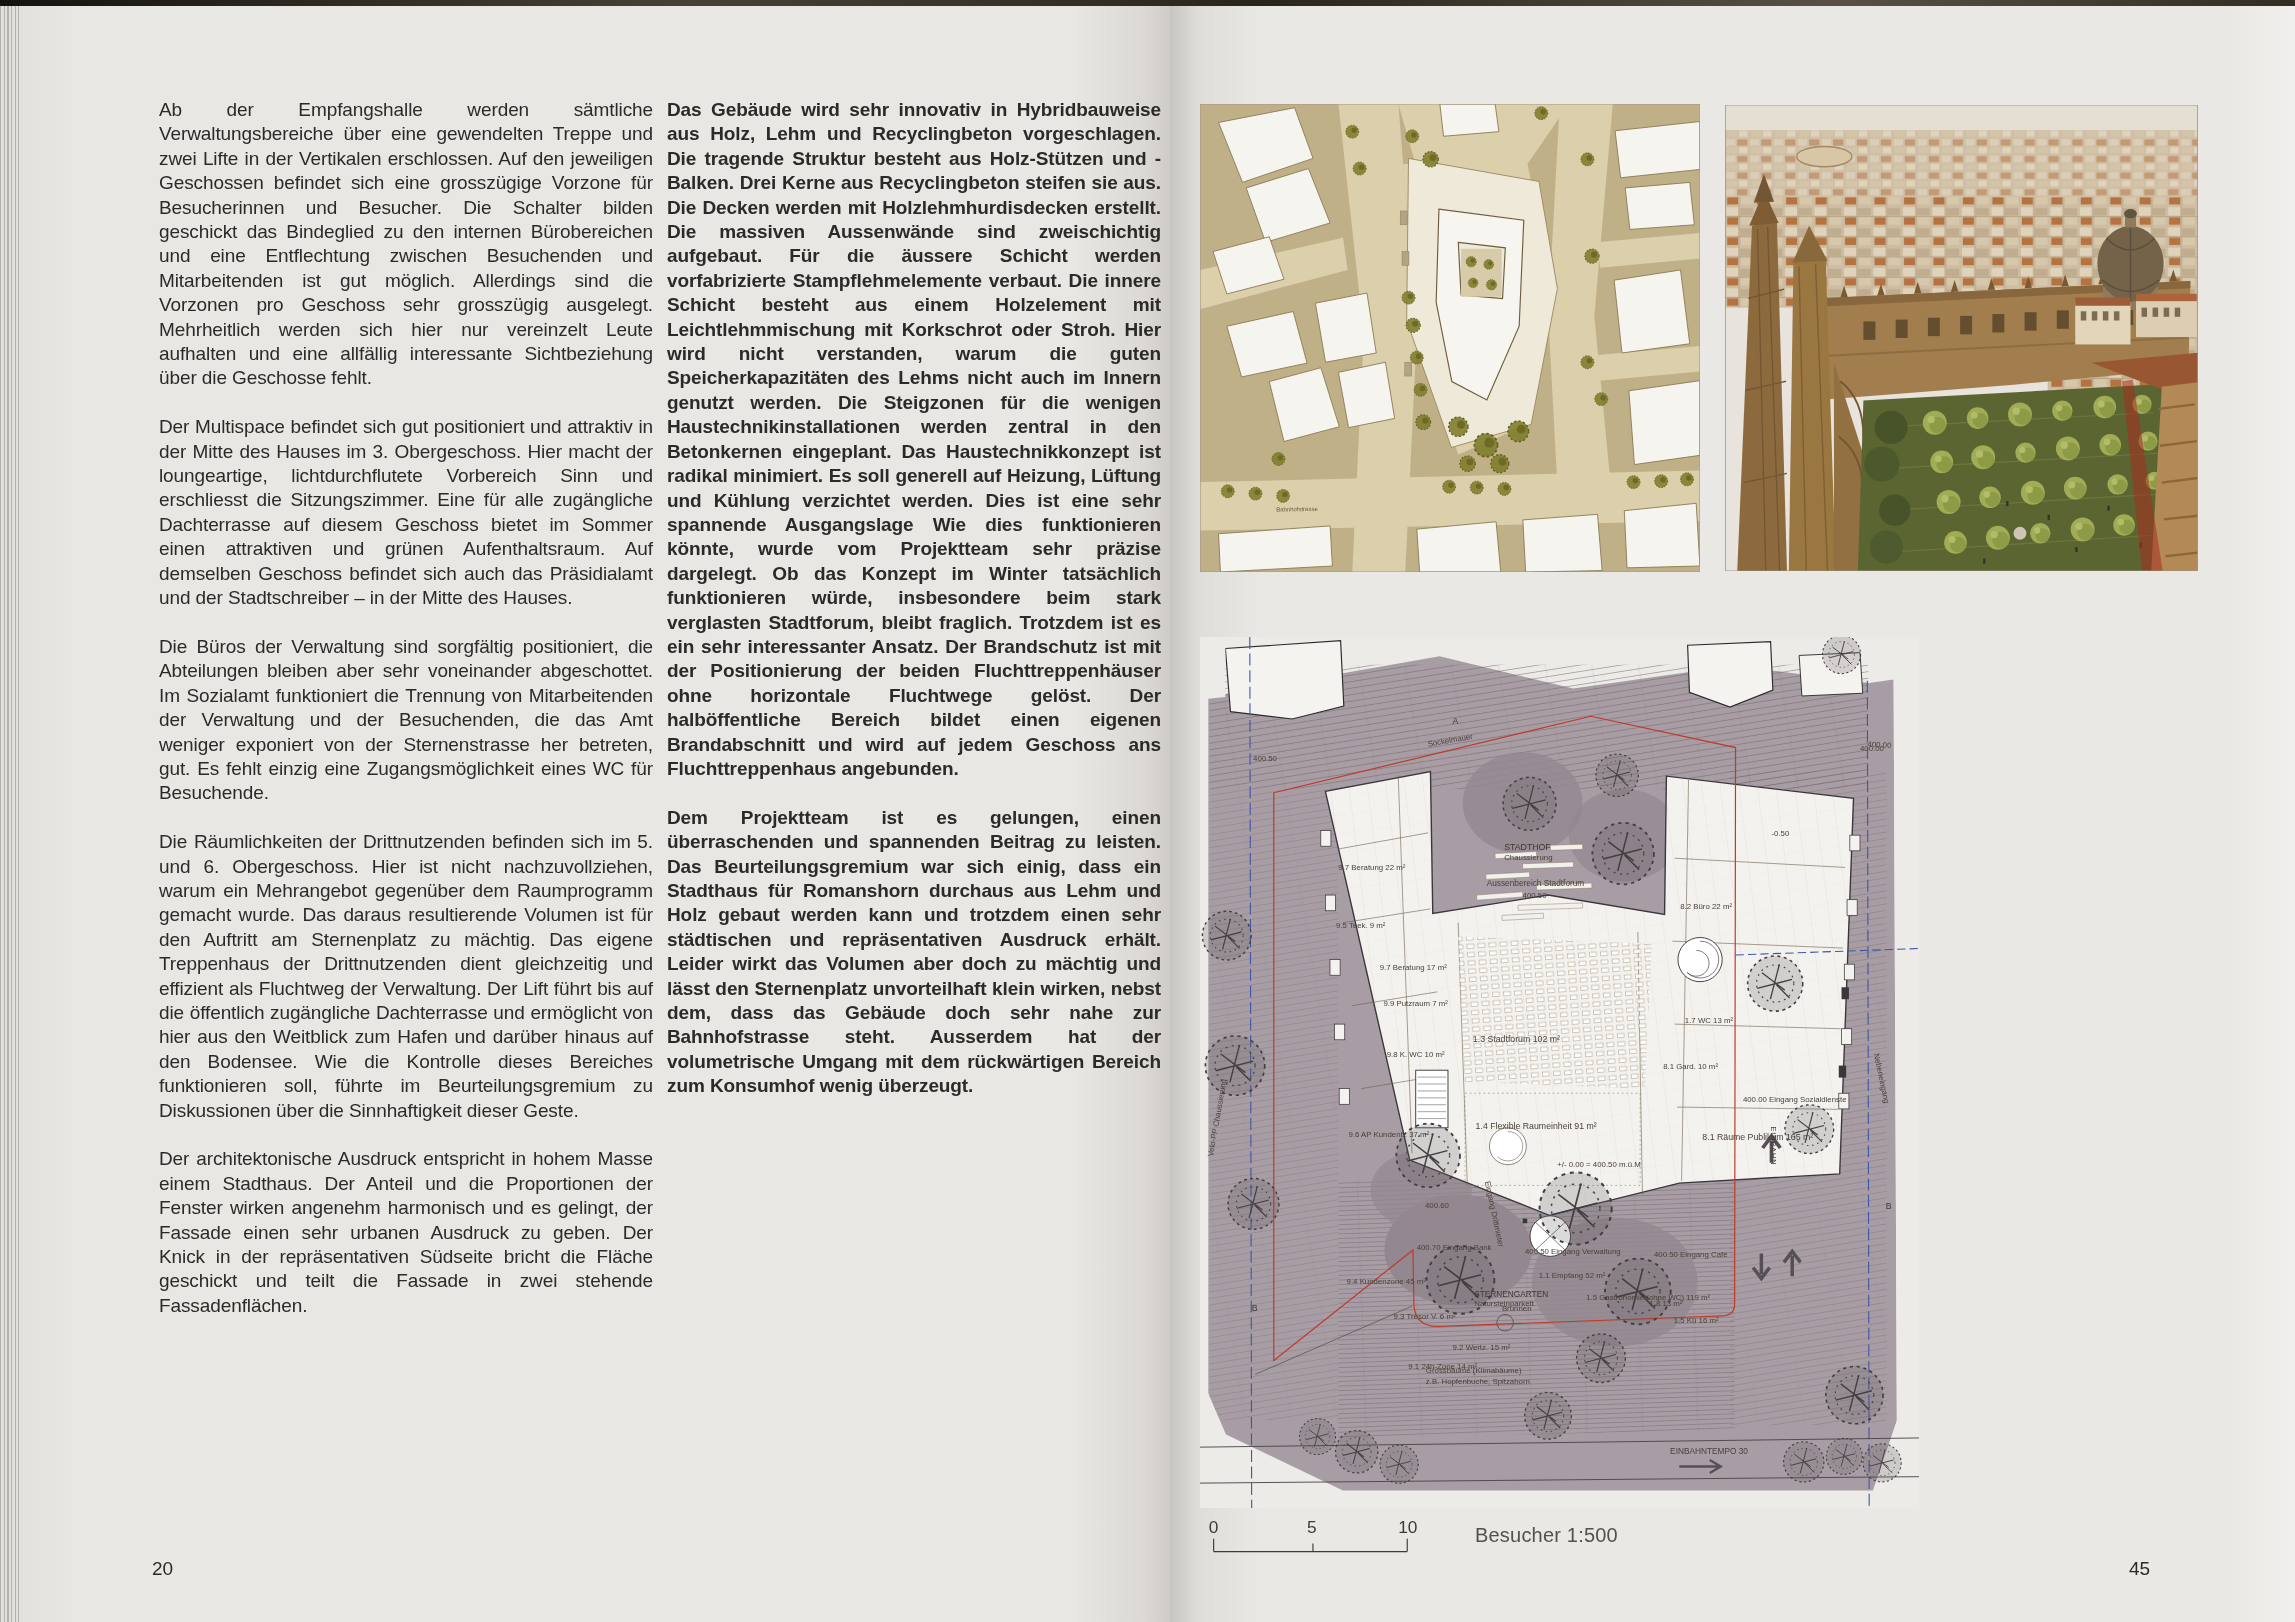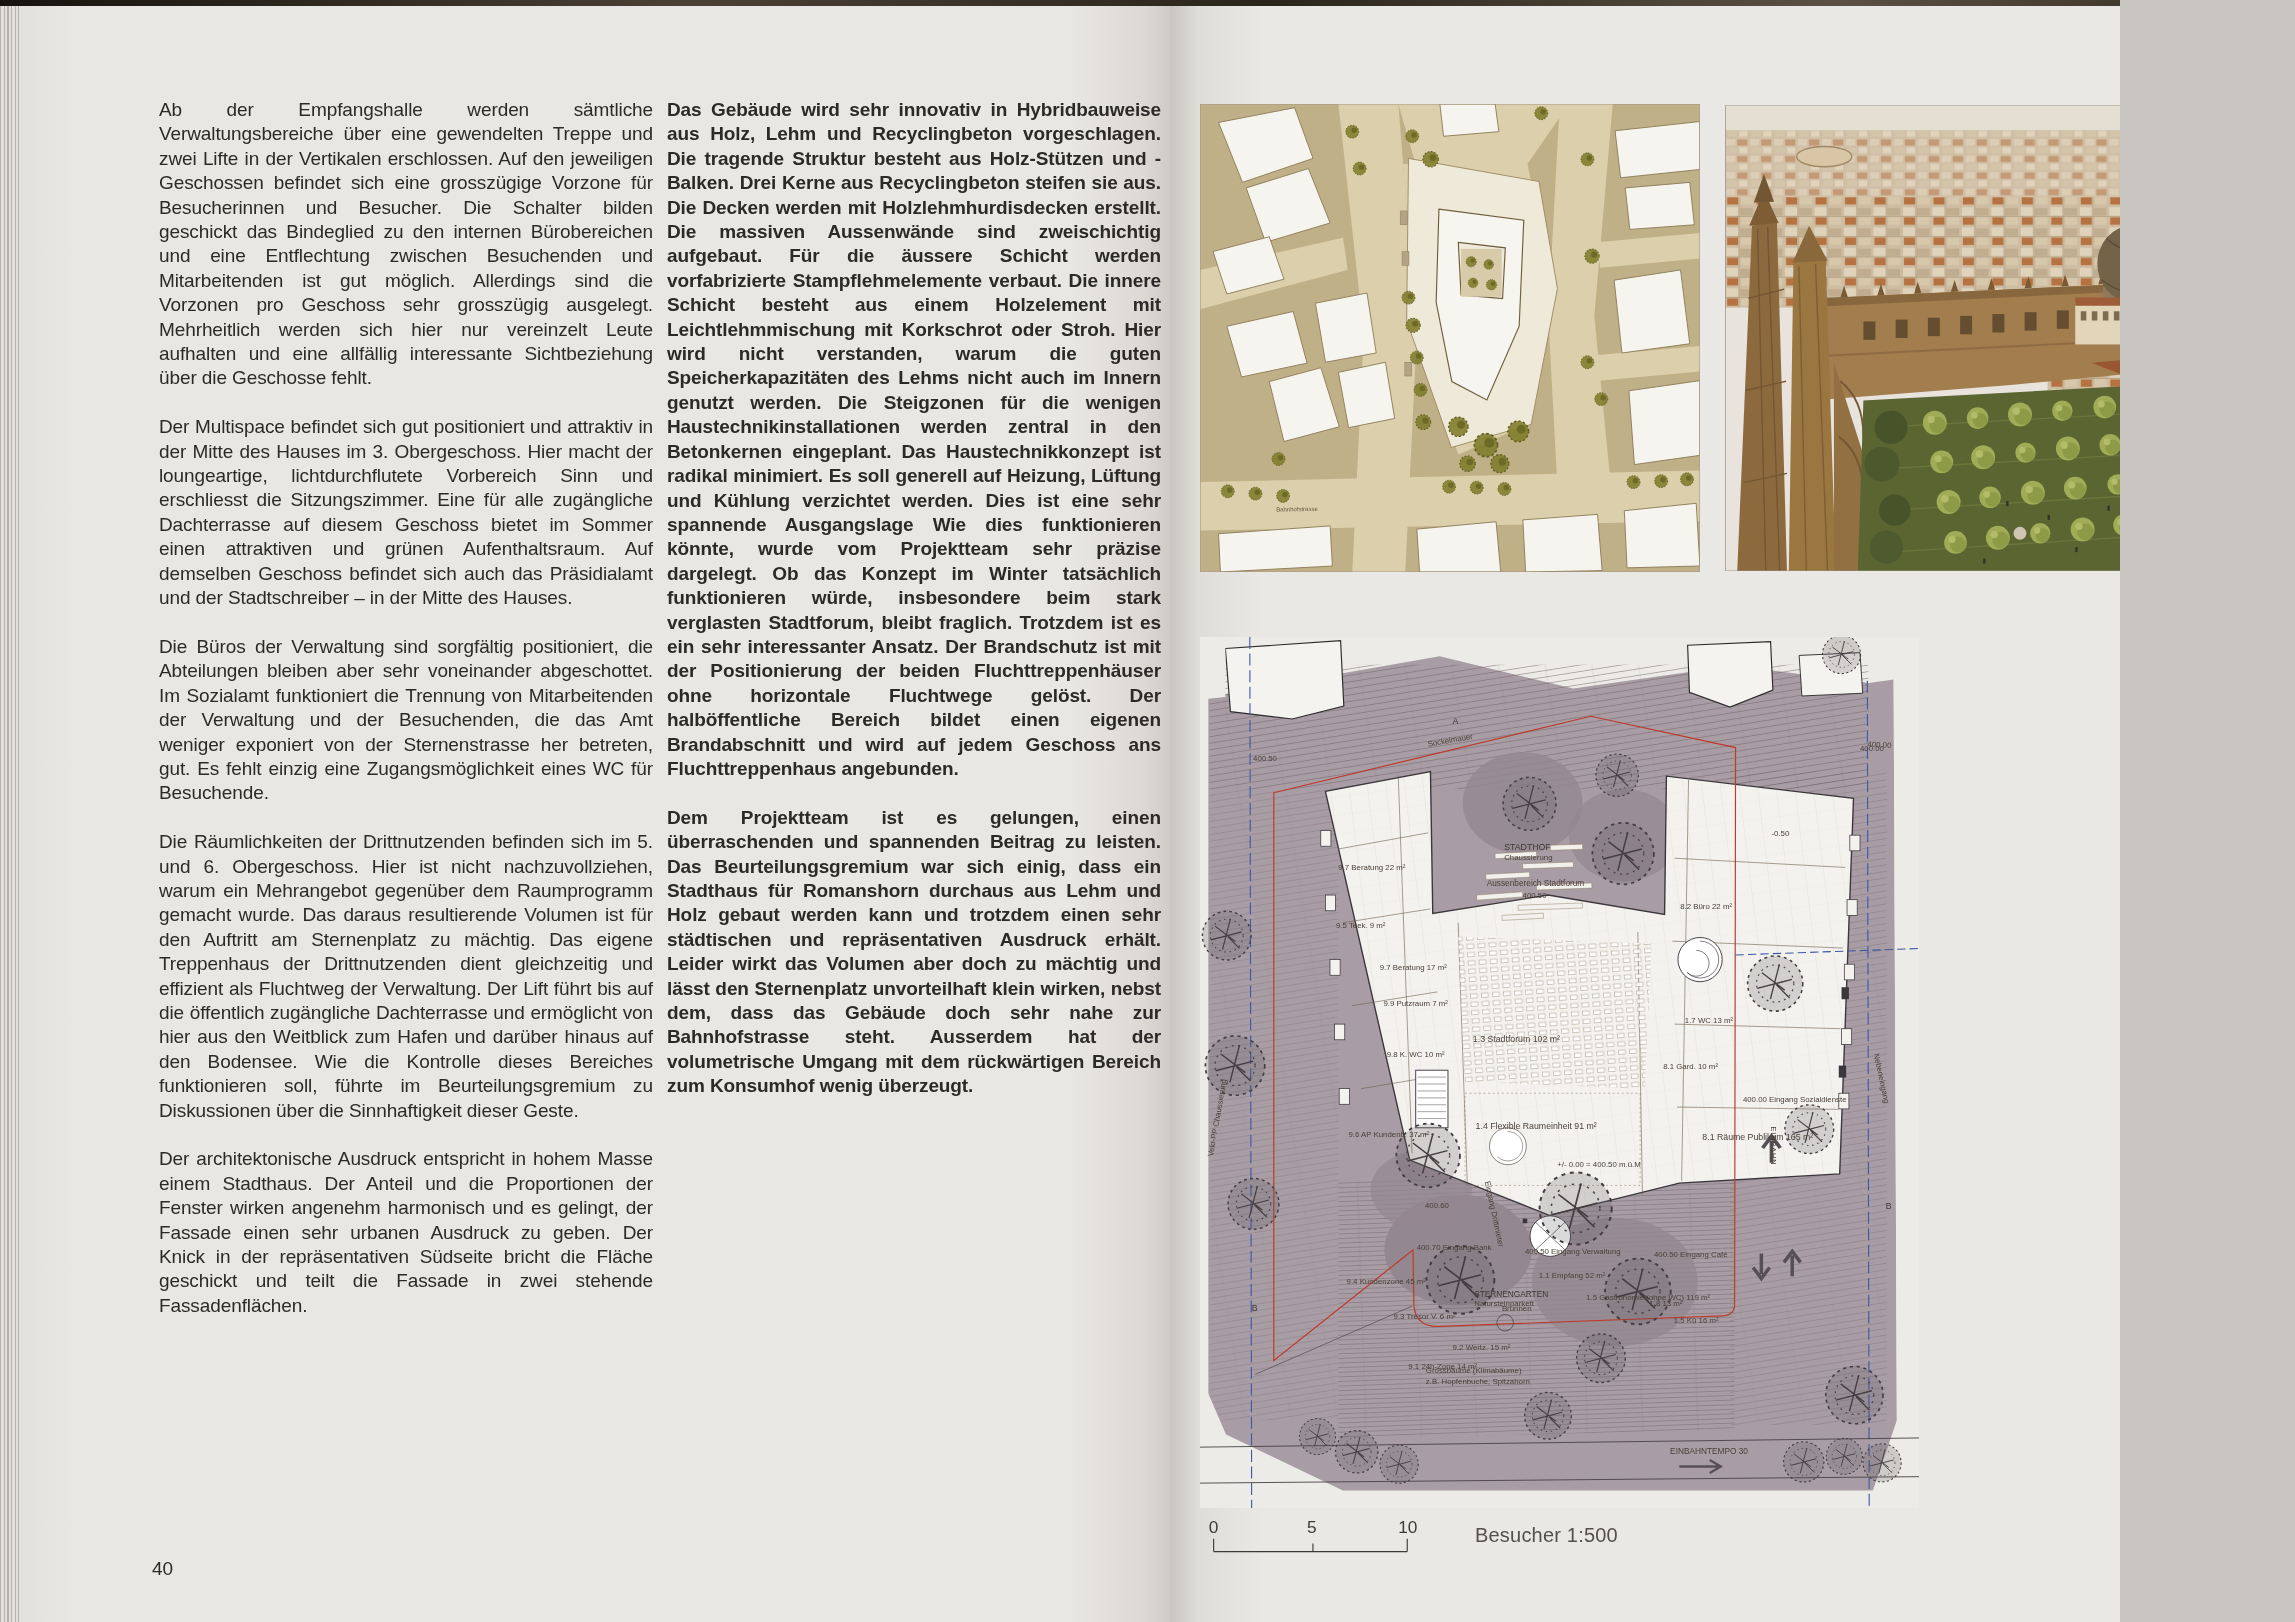--- a/index.html
+++ b/index.html
@@ -1,16 +1,16 @@
 <!DOCTYPE html>
 <html style="font-size:7.4px"><head>
 <meta charset="utf-8">
 <style>
   html,body{margin:0;padding:0;background:#c9c6c1;}
-  #canvas{position:relative;width:2120px;height:1622px;overflow:hidden;
+  #canvas{position:relative;width:2295px;height:1622px;overflow:hidden;
           font-family:"Liberation Sans",sans-serif;background:#e8e6e2;}
   
   .scan-top-edge{position:absolute;left:0;top:0;width:2295px;height:5.5px;
     background:linear-gradient(90deg,#16130e,#4a4136 30%,#2a251c 55%,#5a5144 80%,#332c22);}
   .page-stack-left{position:absolute;left:0;top:5.5px;width:19.4px;height:1617px;
     background:repeating-linear-gradient(90deg,#b5b2ad 0 1.4px,#e2e0dc 1.4px 3.7px);}
   .page-left{position:absolute;left:19.4px;top:5.5px;width:1151px;height:1617px;
     background:linear-gradient(90deg,#e3e1dd 0,#e9e7e3 55px,#e9e7e3 1051px,#dcd9d5 1125px,#cfccc7 100%);}
   .page-right{position:absolute;left:1170px;top:5.5px;width:1126px;height:1617px;
     background:linear-gradient(90deg,#c8c5c0 0,#dfddd9 28px,#eae8e4 92px,#eae8e4 1060px,#f1f0ee 100%);}
@@ -517,17 +517,17 @@
   <svg id="scalebar" class="fig" width="217" height="41" viewBox="0 0 470 90">
     <g class="svgtext" fill="#3d3b38" font-size="38">
       <text x="-4" y="34">0</text>
       <text x="212" y="34">5</text>
       <text x="412" y="34">10</text>
     </g>
     <path d="M7,48 V76 M225,58 V76 M432,48 V76 M7,76 H432" stroke="#3d3b38" stroke-width="2.5" fill="none"></path>
   </svg>
   <div id="massstab">Besucher 1:500</div>
 
-  <div class="pagenum" id="pn-left">40</div>
+  <div class="pagenum" id="pn-left">20</div>
   <div class="pagenum" id="pn-right">45</div>
 
 </div>
 
 
 </body></html>

